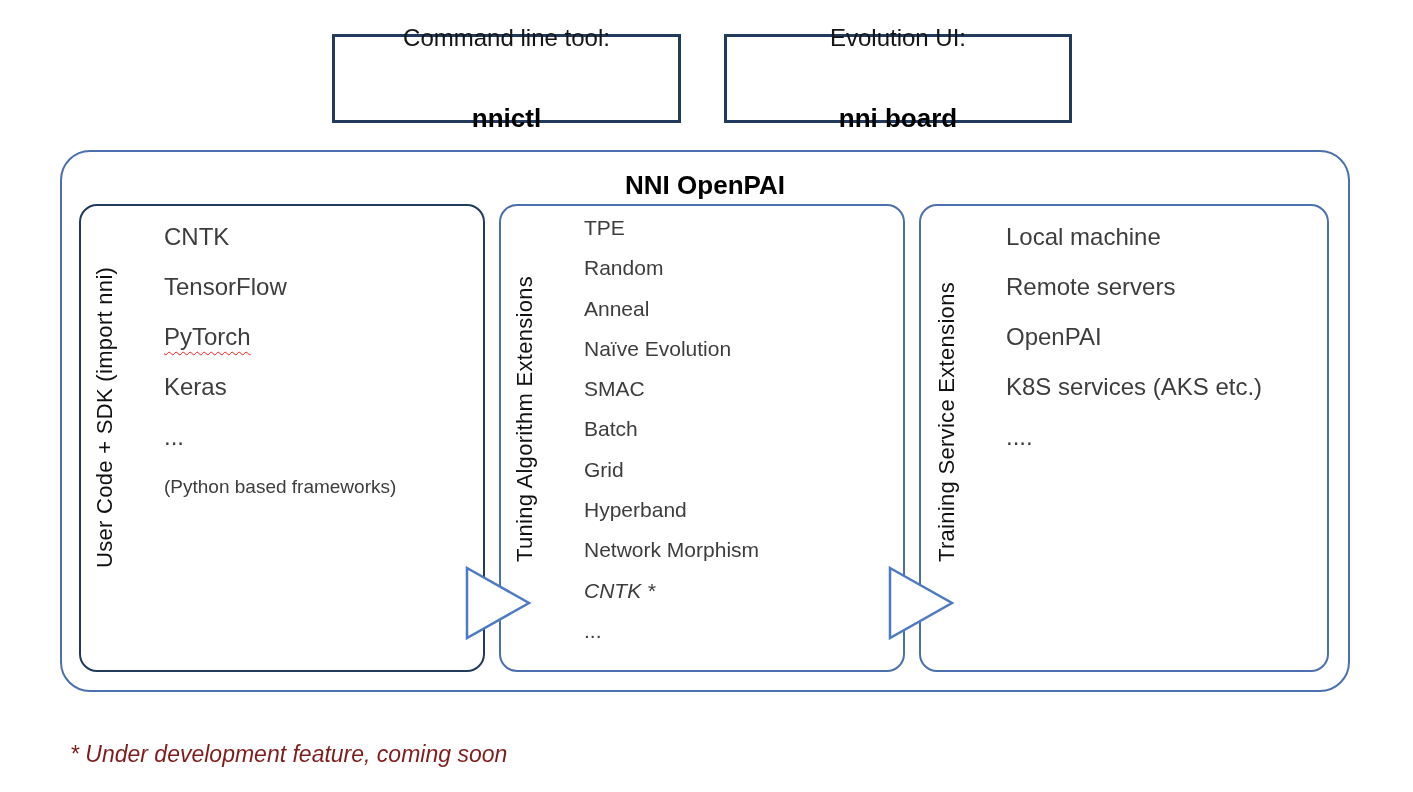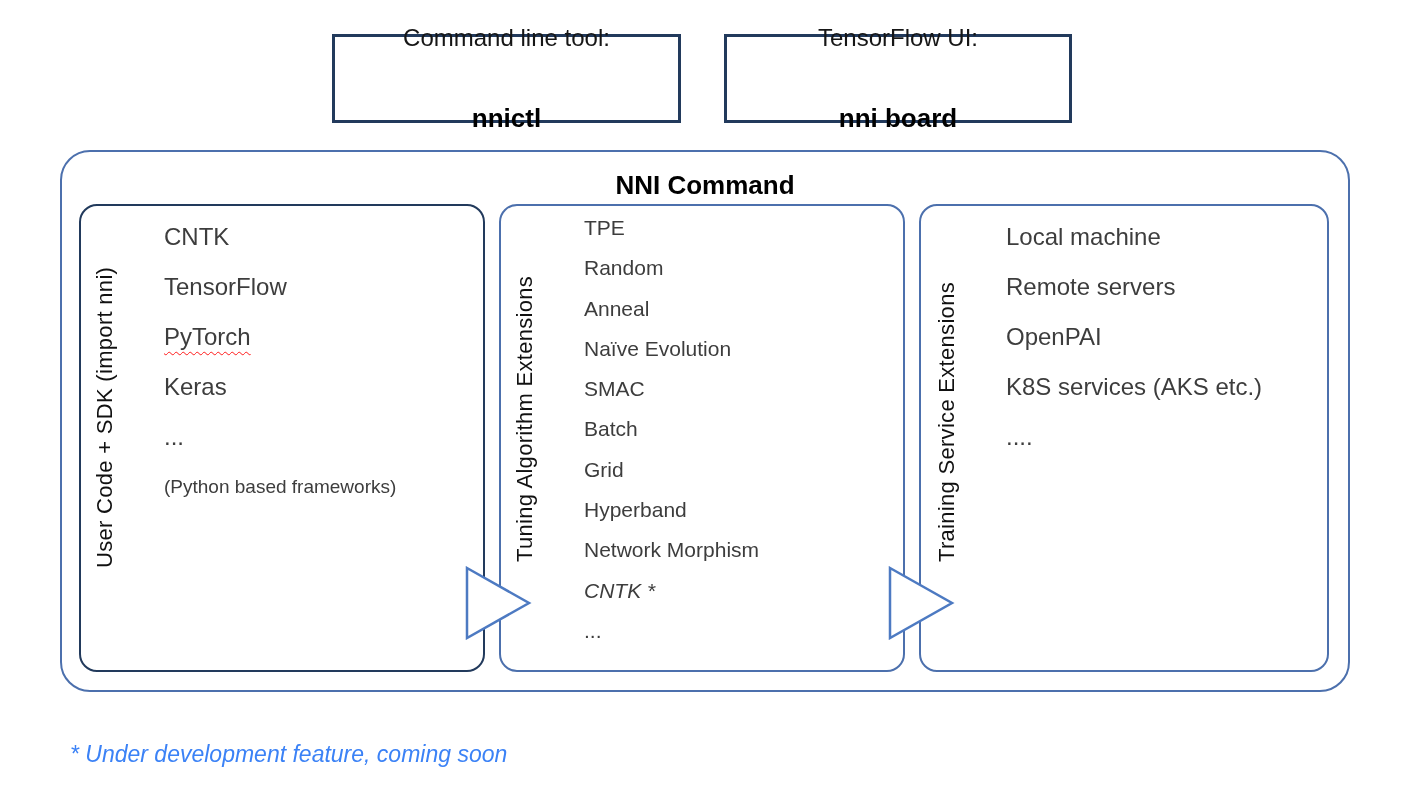--- a/index.html
+++ b/index.html
@@ -65,40 +65,40 @@
     text-underline-offset:6px;
   }
 
   
   .flow-arrow { position:absolute; width:68px; height:74px; color:var(--arrow-blue,#4d7ac2); }
   #arrow-1 { left:465px; top:566px; }
   #arrow-2 { left:888px; top:566px; }
 
   #footnote {
     position:absolute; left:70px; top:741px;
-    font-size:23px; font-style:italic; color:#3b82f6;
+    font-size:23px; font-style:italic; color:#7f1d1d;
   }
 </style>
 </head>
 <body>
 
 <div id="canvas">
 
   <div class="top-box" id="box-cli">
     <div class="line1">Command line tool:</div>
     <div class="line2">nnictl</div>
   </div>
 
   <div class="top-box" id="box-ui">
-    <div class="line1">TensorFlow UI:</div>
+    <div class="line1">Evolution UI:</div>
     <div class="line2">nni board</div>
   </div>
 
   <div id="manager">
-    <div id="manager-title">NNI Command</div>
+    <div id="manager-title">NNI OpenPAI</div>
 
     <div class="panel" id="panel-user">
       <div class="item-list">
           <div class="item">CNTK</div>
           <div class="item">TensorFlow</div>
           <div class="item spellcheck">PyTorch</div>
           <div class="item">Keras</div>
           <div class="item">...</div>
           <div class="item small">(Python based frameworks)</div>
         </div>

